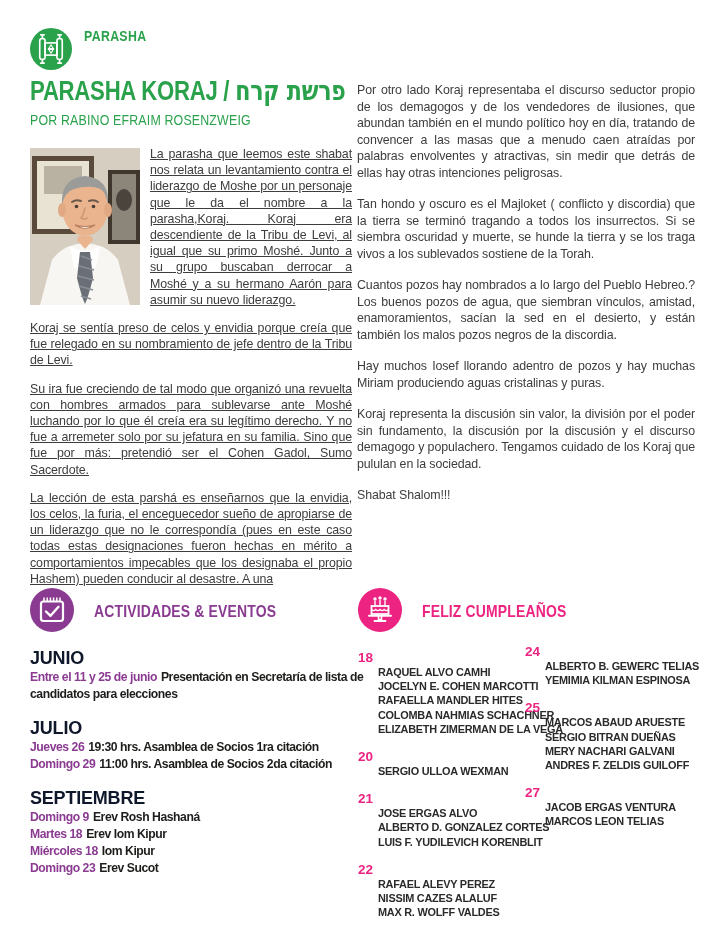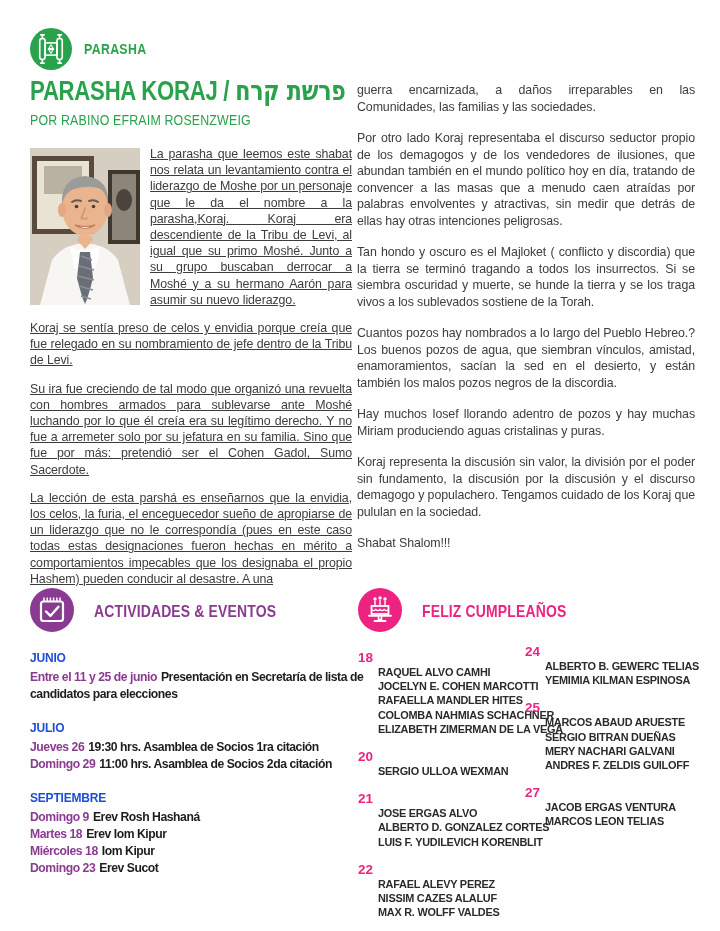--- a/index.html
+++ b/index.html
@@ -4,21 +4,21 @@
 <style>
   * { box-sizing: border-box; }
   html,body { margin:0; padding:0; }
   body {
     width:720px; height:931px; background:#ffffff; position:relative; overflow:hidden;
     font-family:"Liberation Sans", sans-serif; color:#3d3d3d;
   }
   .abs { position:absolute; }
 
   
-  .badge { left:30px; top:28px; display:flex; align-items:center; }
+  .badge { left:30px; top:28px; display:flex; align-items:flex-start; }
   .badge svg { display:block; }
   .badge-label {
     display:inline-block; transform:scaleX(0.85); transform-origin:0 50%;
     font-size:14.5px; font-weight:bold; color:#2AA24C; letter-spacing:0.4px;
     margin-left:12px; white-space:nowrap;
   }
 
   
   .title { left:30px; top:76px; white-space:nowrap; }
   .title-inner {
@@ -53,21 +53,21 @@
   .sec-label {
     display:inline-block; transform:scaleX(0.82); transform-origin:0 50%;
     font-size:17px; font-weight:bold; letter-spacing:0.2px; margin-left:20px; white-space:nowrap;
   }
   .sec-label.purple { color:#8A3B91; }
   .sec-label.pink   { color:#EC2380; }
 
   
   .events { left:30px; top:650px; width:334px; }
   .month { margin-bottom:17px; }
-  .month-name { font-size:12px; font-weight:bold; color:#1d4ed8; letter-spacing:-0.2px; line-height:17px; margin-bottom:2px; }
+  .month-name { font-size:18px; font-weight:bold; color:#0f172a; letter-spacing:-0.2px; line-height:17px; margin-bottom:2px; }
   .event-line { font-size:12.2px; font-weight:bold; line-height:17px; letter-spacing:-0.45px; color:#1d1d1b; }
   .event-date { color:#8A3B91; margin-right:4px; }
   .month.spaced .event-line:first-of-type { margin-top:14px; }
 
   
   .bcol1 { left:358px; top:650px; width:168px; }
   .bcol2 { left:525px; top:644px; width:175px; }
   .bgroup { margin-bottom:13px; }
   .bday-day { color:#EC2380; font-size:13.5px; font-weight:bold; line-height:15px; }
   .bday-name {
@@ -140,21 +140,20 @@
         <path d="M45 77 Q55 84 65 77 Q55 80 45 77 Z" fill="#ffffff" stroke="#b97e5e" stroke-width="1.2"></path>
       </svg>
     </div>
     <p>La parasha que leemos este shabat nos relata un levantamiento contra el liderazgo de Moshe por un personaje que le da el nombre a la parasha,Koraj. Koraj era descendiente de la Tribu de Levi, al igual que su primo Moshé. Junto a su grupo buscaban derrocar a Moshé y a su hermano Aarón para asumir su nuevo liderazgo.</p>
     <p>Koraj se sentía preso de celos y envidia porque creía que fue relegado en su nombramiento de jefe dentro de la Tribu de Levi.</p>
     <p>Su ira fue creciendo de tal modo que organizó una revuelta con hombres armados para sublevarse ante Moshé luchando por lo que él creía era su legítimo derecho. Y no fue a arremeter solo por su jefatura en su familia. Sino que fue por más: pretendió ser el Cohen Gadol, Sumo Sacerdote.</p>
     <p>La lección de esta parshá es enseñarnos que la envidia, los celos, la furia, el enceguecedor sueño de apropiarse de un liderazgo que no le correspondía (pues en este caso todas estas designaciones fueron hechas en mérito a comportamientos impecables que los designaba el propio Hashem) pueden conducir al desastre. A una</p>
   </div>
 
   <div class="abs col-right">
-    <p>guerra encarnizada, a daños irreparables en las Comunidades, las familias y las sociedades.</p>
     <p>Por otro lado Koraj representaba el discurso seductor propio de los demagogos y de los vendedores de ilusiones, que abundan también en el mundo político hoy en día, tratando de convencer a las masas que a menudo caen atraídas por palabras envolventes y atractivas, sin medir que detrás de ellas hay otras intenciones peligrosas.</p>
     <p>Tan hondo y oscuro es el Majloket ( conflicto y discordia) que la tierra se terminó tragando a todos los insurrectos. Si se siembra oscuridad y muerte, se hunde la tierra y se los traga vivos a los sublevados sostiene de la Torah.</p>
     <p>Cuantos pozos hay nombrados a lo largo del Pueblo Hebreo.? Los buenos pozos de agua, que siembran vínculos, amistad, enamoramientos, sacían la sed en el desierto, y están también los malos pozos negros de la discordia.</p>
     <p>Hay muchos Iosef llorando adentro de pozos y hay muchas Miriam produciendo aguas cristalinas y puras.</p>
     <p>Koraj representa la discusión sin valor, la división por el poder sin fundamento, la discusión por la discusión y el discurso demagogo y populachero. Tengamos cuidado de los Koraj que pululan en la sociedad.</p>
     <p>Shabat Shalom!!!</p>
   </div>
 
   <div class="abs sec-head sec-activities">
     <span>

